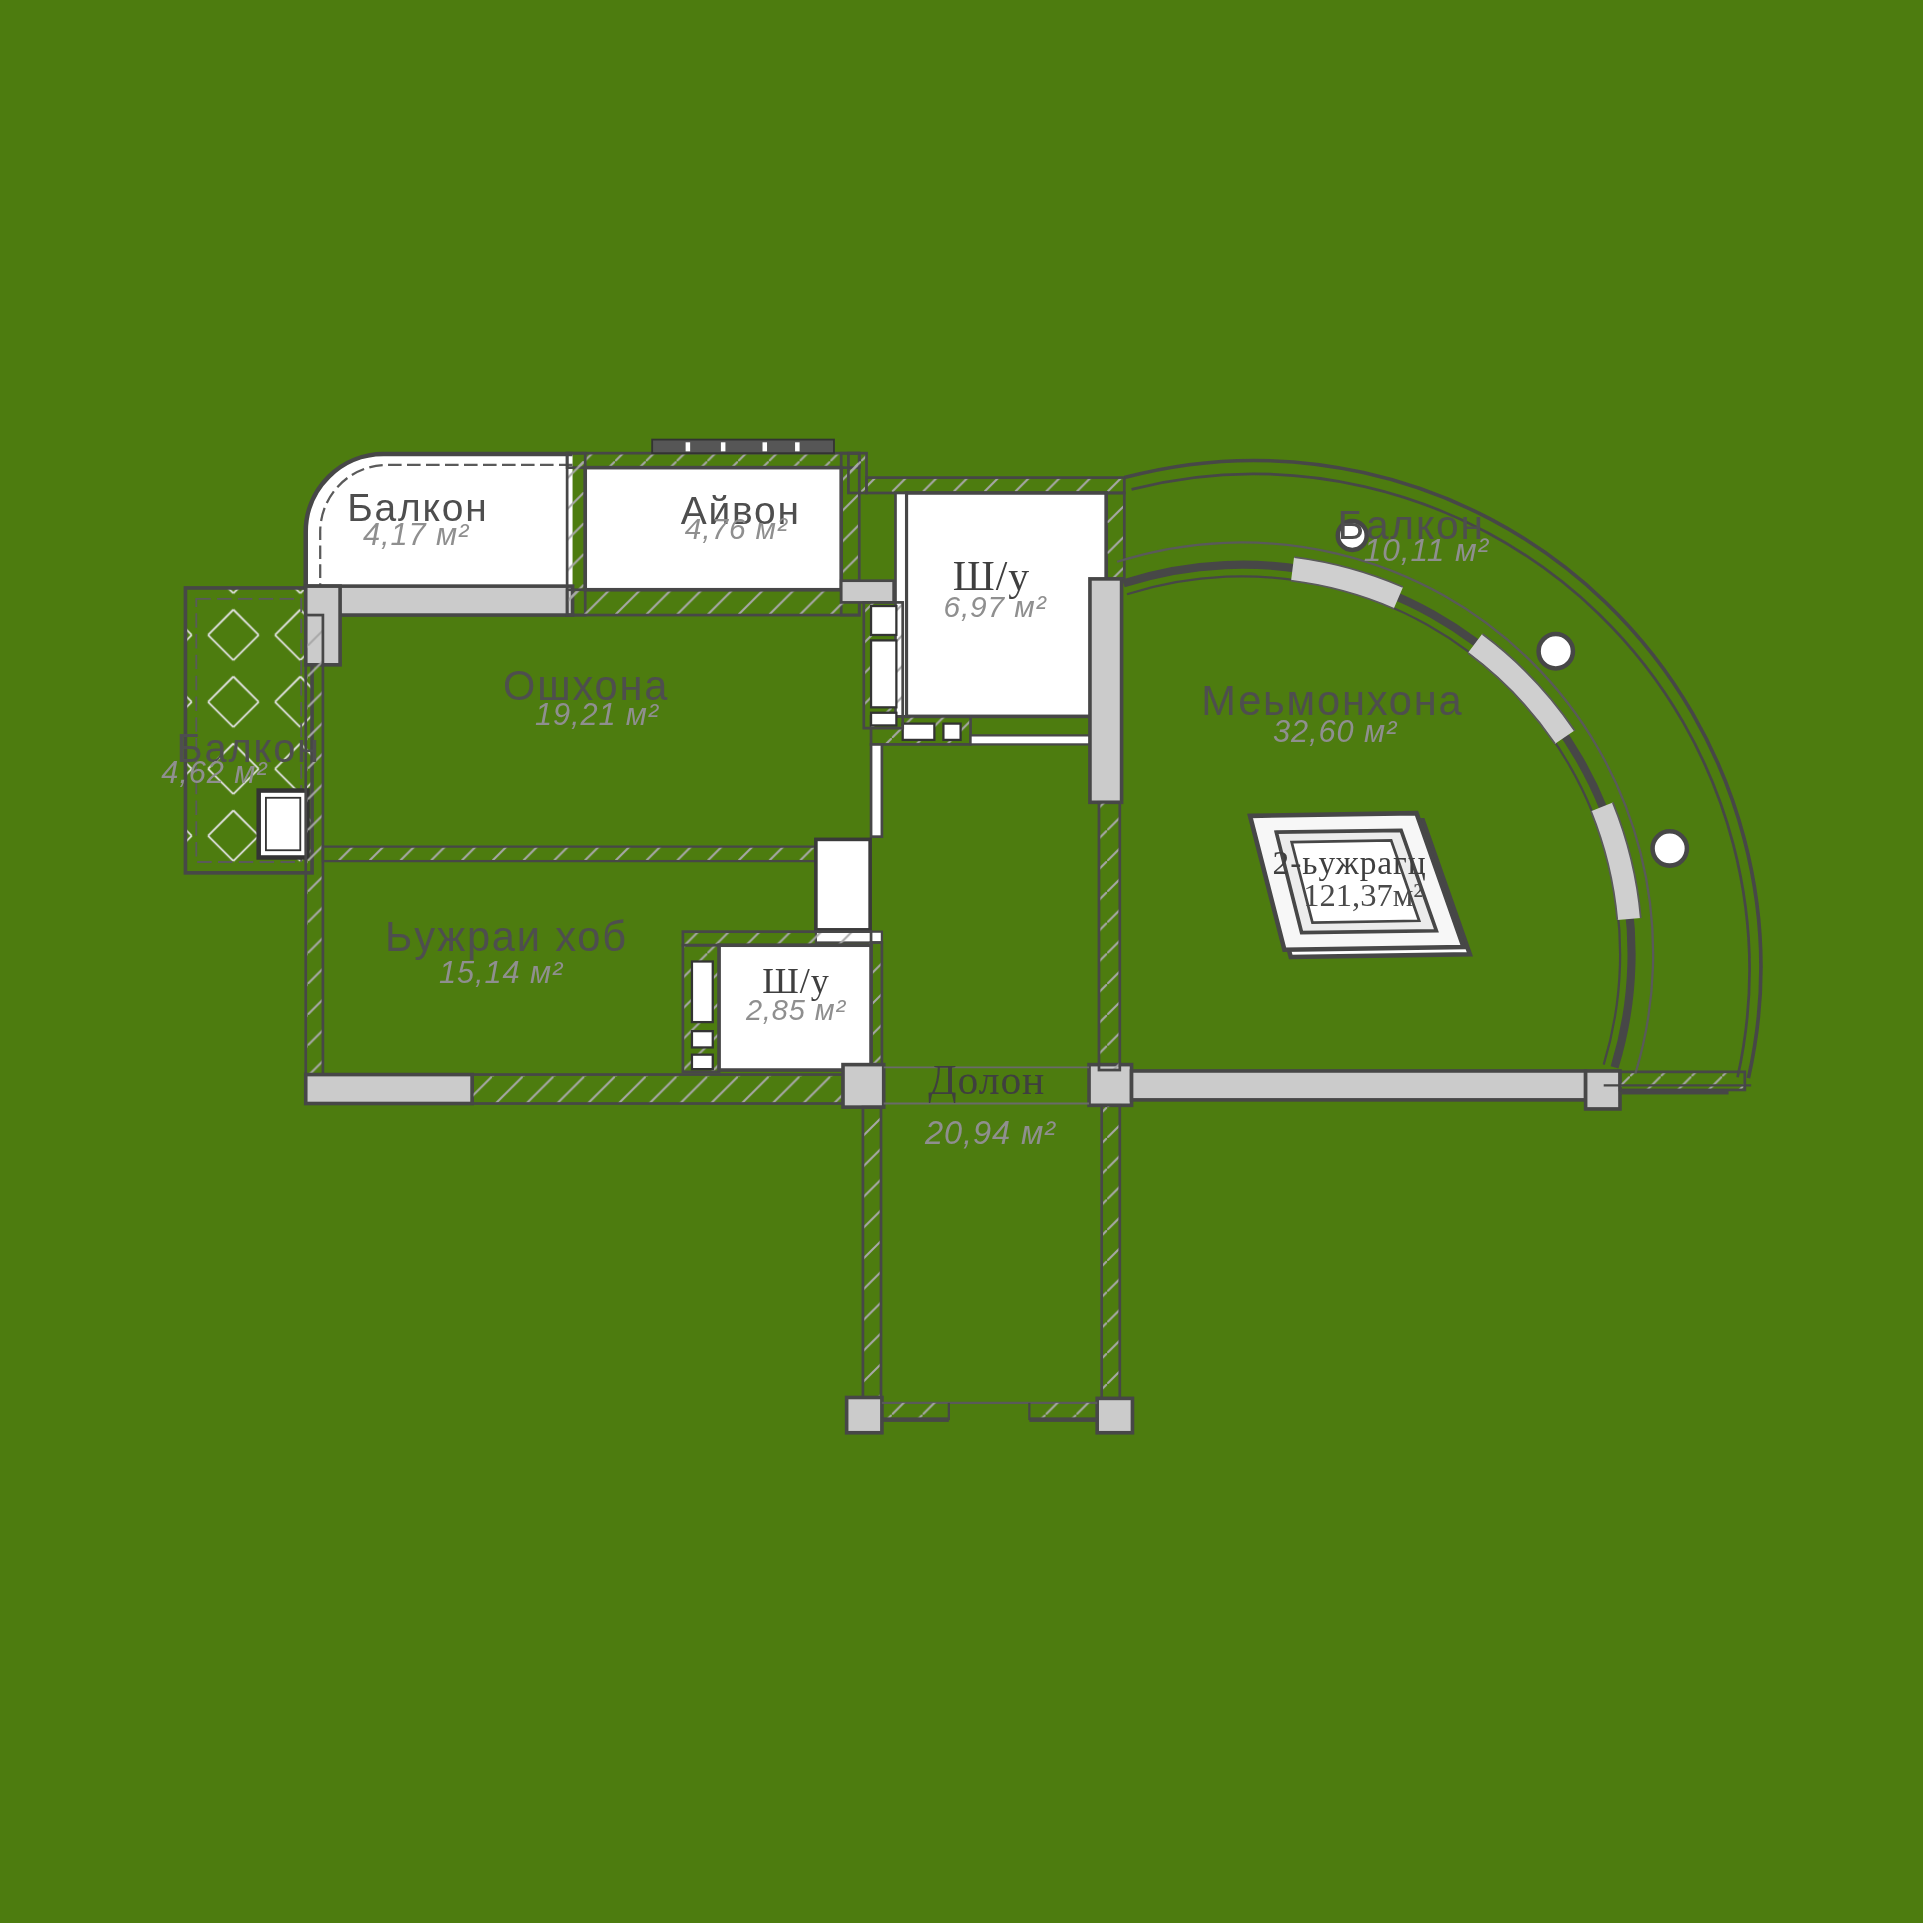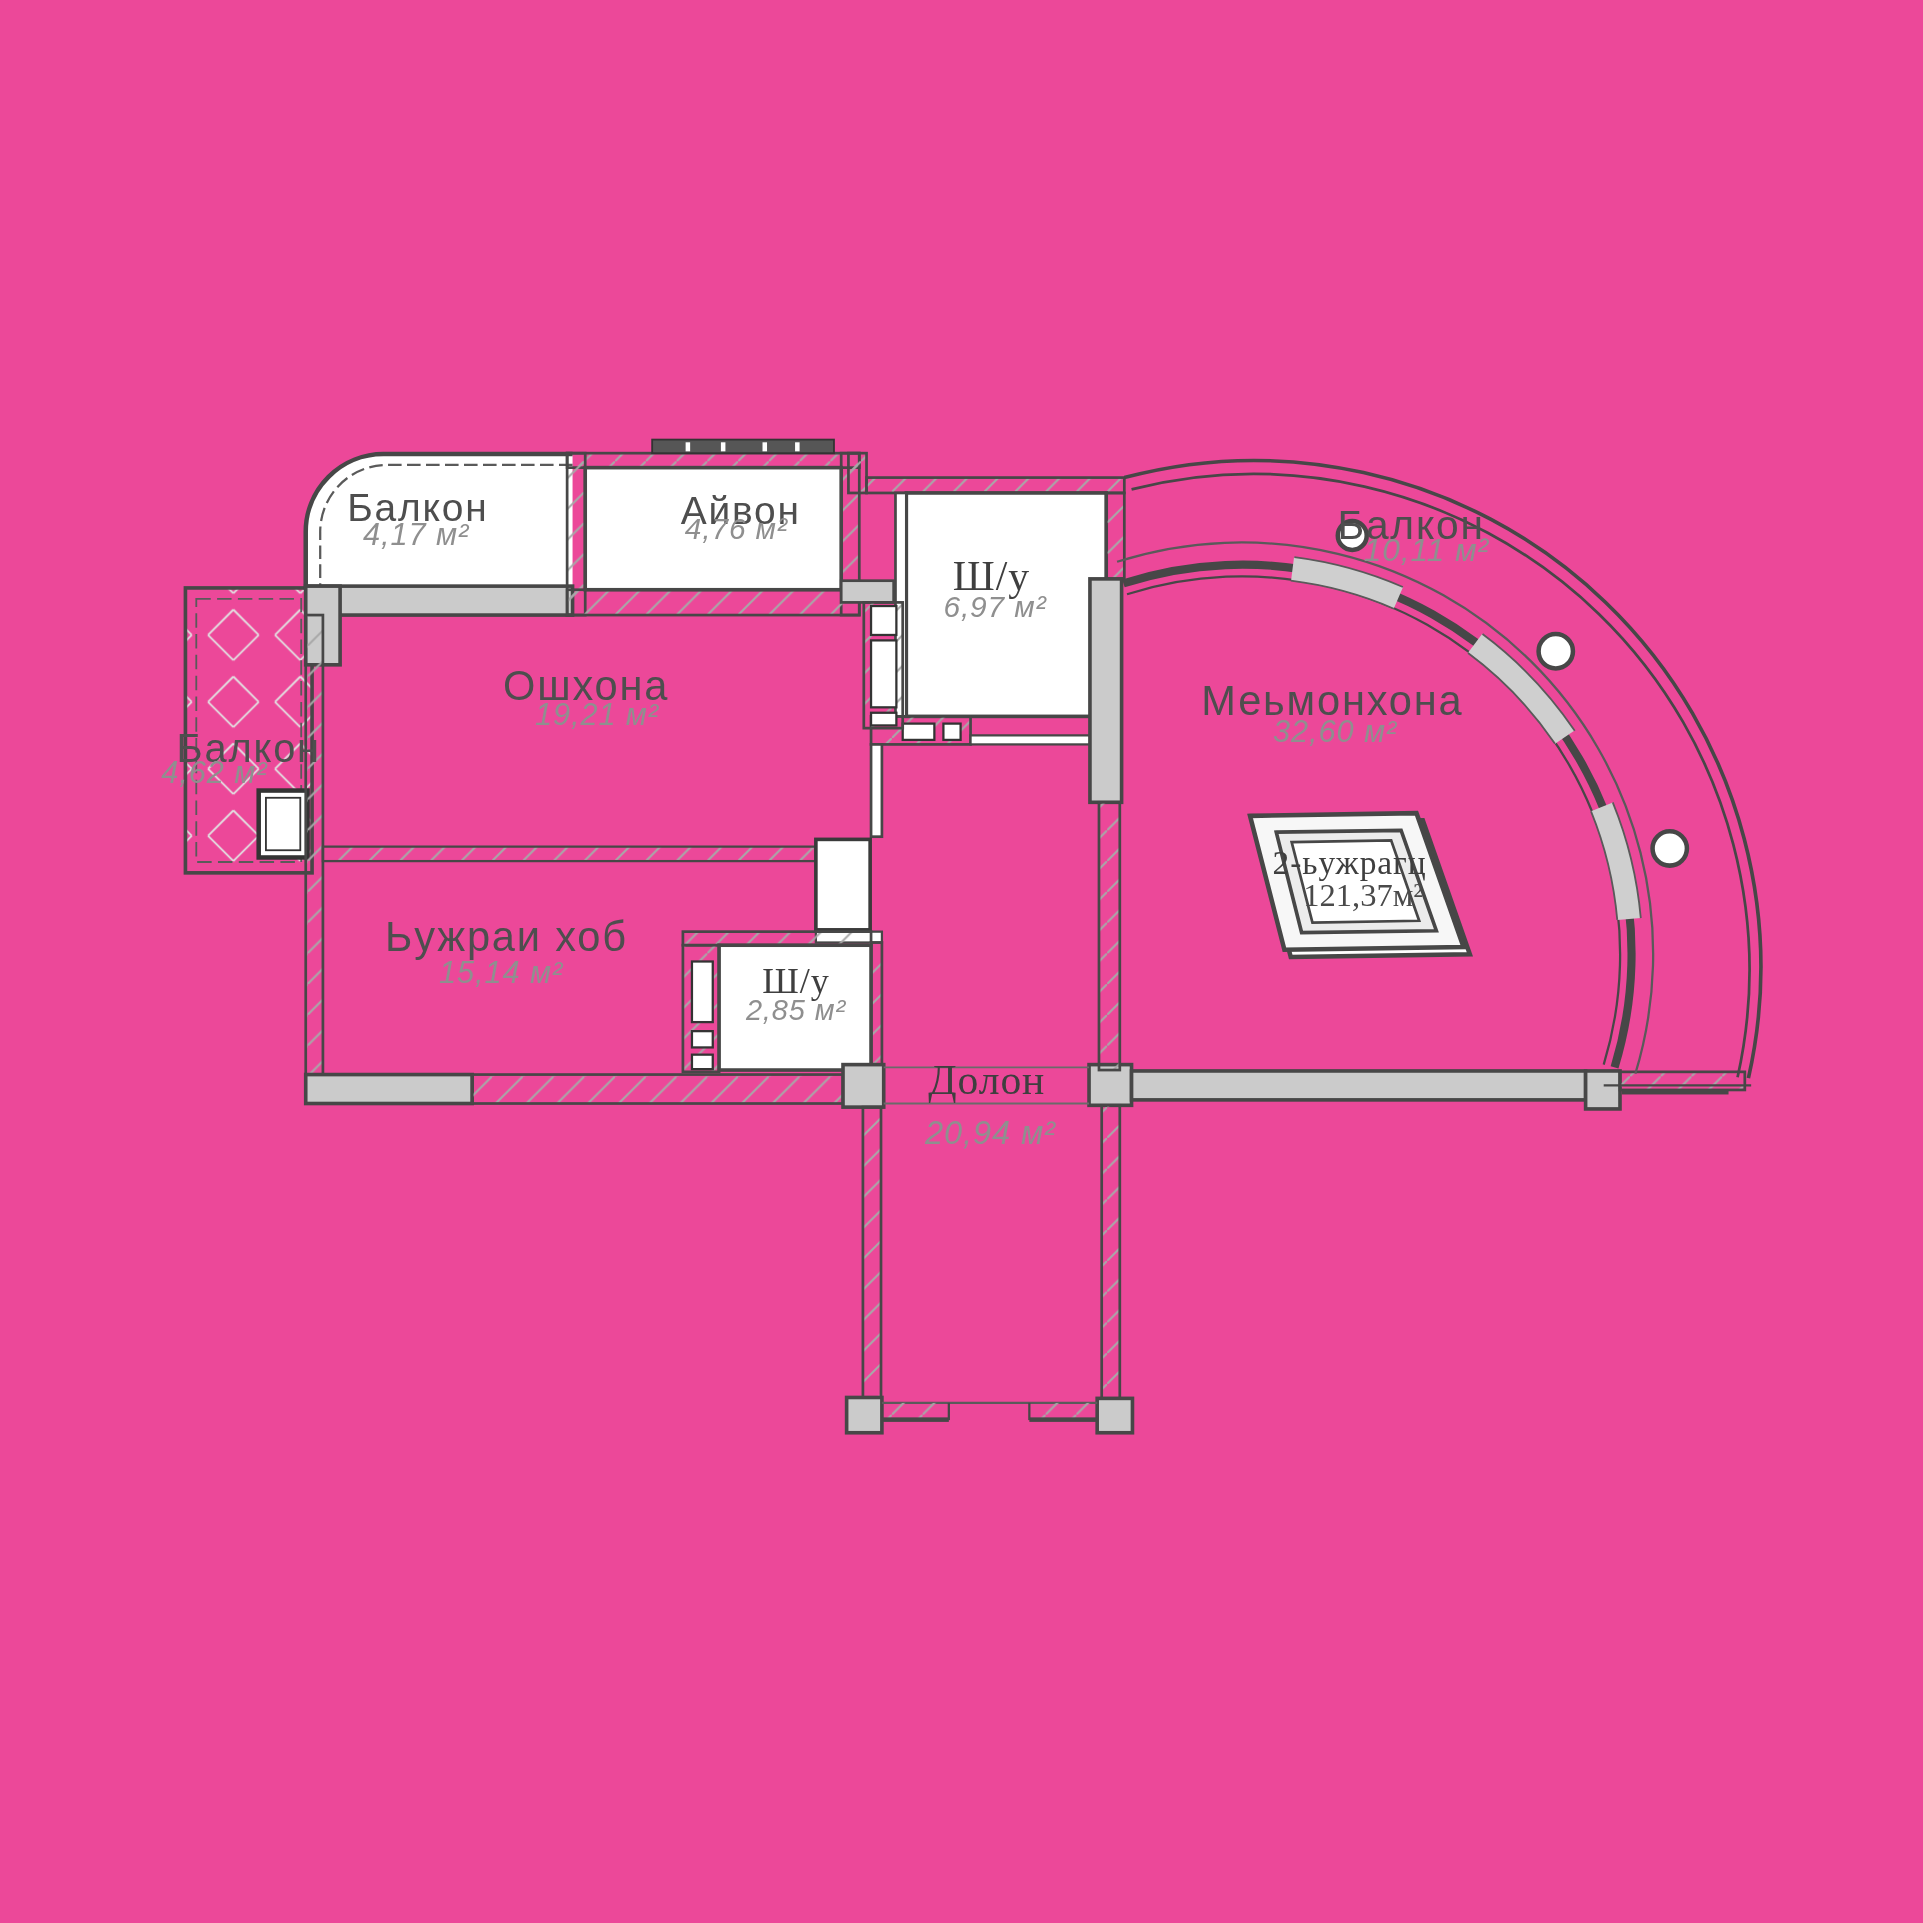--- a/index.html
+++ b/index.html
@@ -1,16 +1,16 @@
 <!DOCTYPE html>
 <html style="font-size:14.5px"><head>
 <meta charset="utf-8">
 <style>
   html,body{margin:0;padding:0;background:#ffffff;}
-  .stage{width:1923px;height:1923px;position:relative;background:#ec4899;overflow:hidden;}
+  .stage{width:1923px;height:1923px;position:relative;background:#4d7c0f;overflow:hidden;}
   svg{position:absolute;left:0;top:0;}
   text{user-select:none;}
   .room-name{font-family:"Liberation Sans",sans-serif;fill:#4e4e4e;letter-spacing:2px;}
   .room-area{font-family:"Liberation Sans",sans-serif;font-style:italic;fill:#8f8f8f;letter-spacing:1px;}
   .serif-name{font-family:"Liberation Serif",serif;fill:#3f3f3f;letter-spacing:1px;}
   .serif-area{font-family:"Liberation Serif",serif;fill:#4a4a4a;}
 </style>
 </head>
 <body>
 

